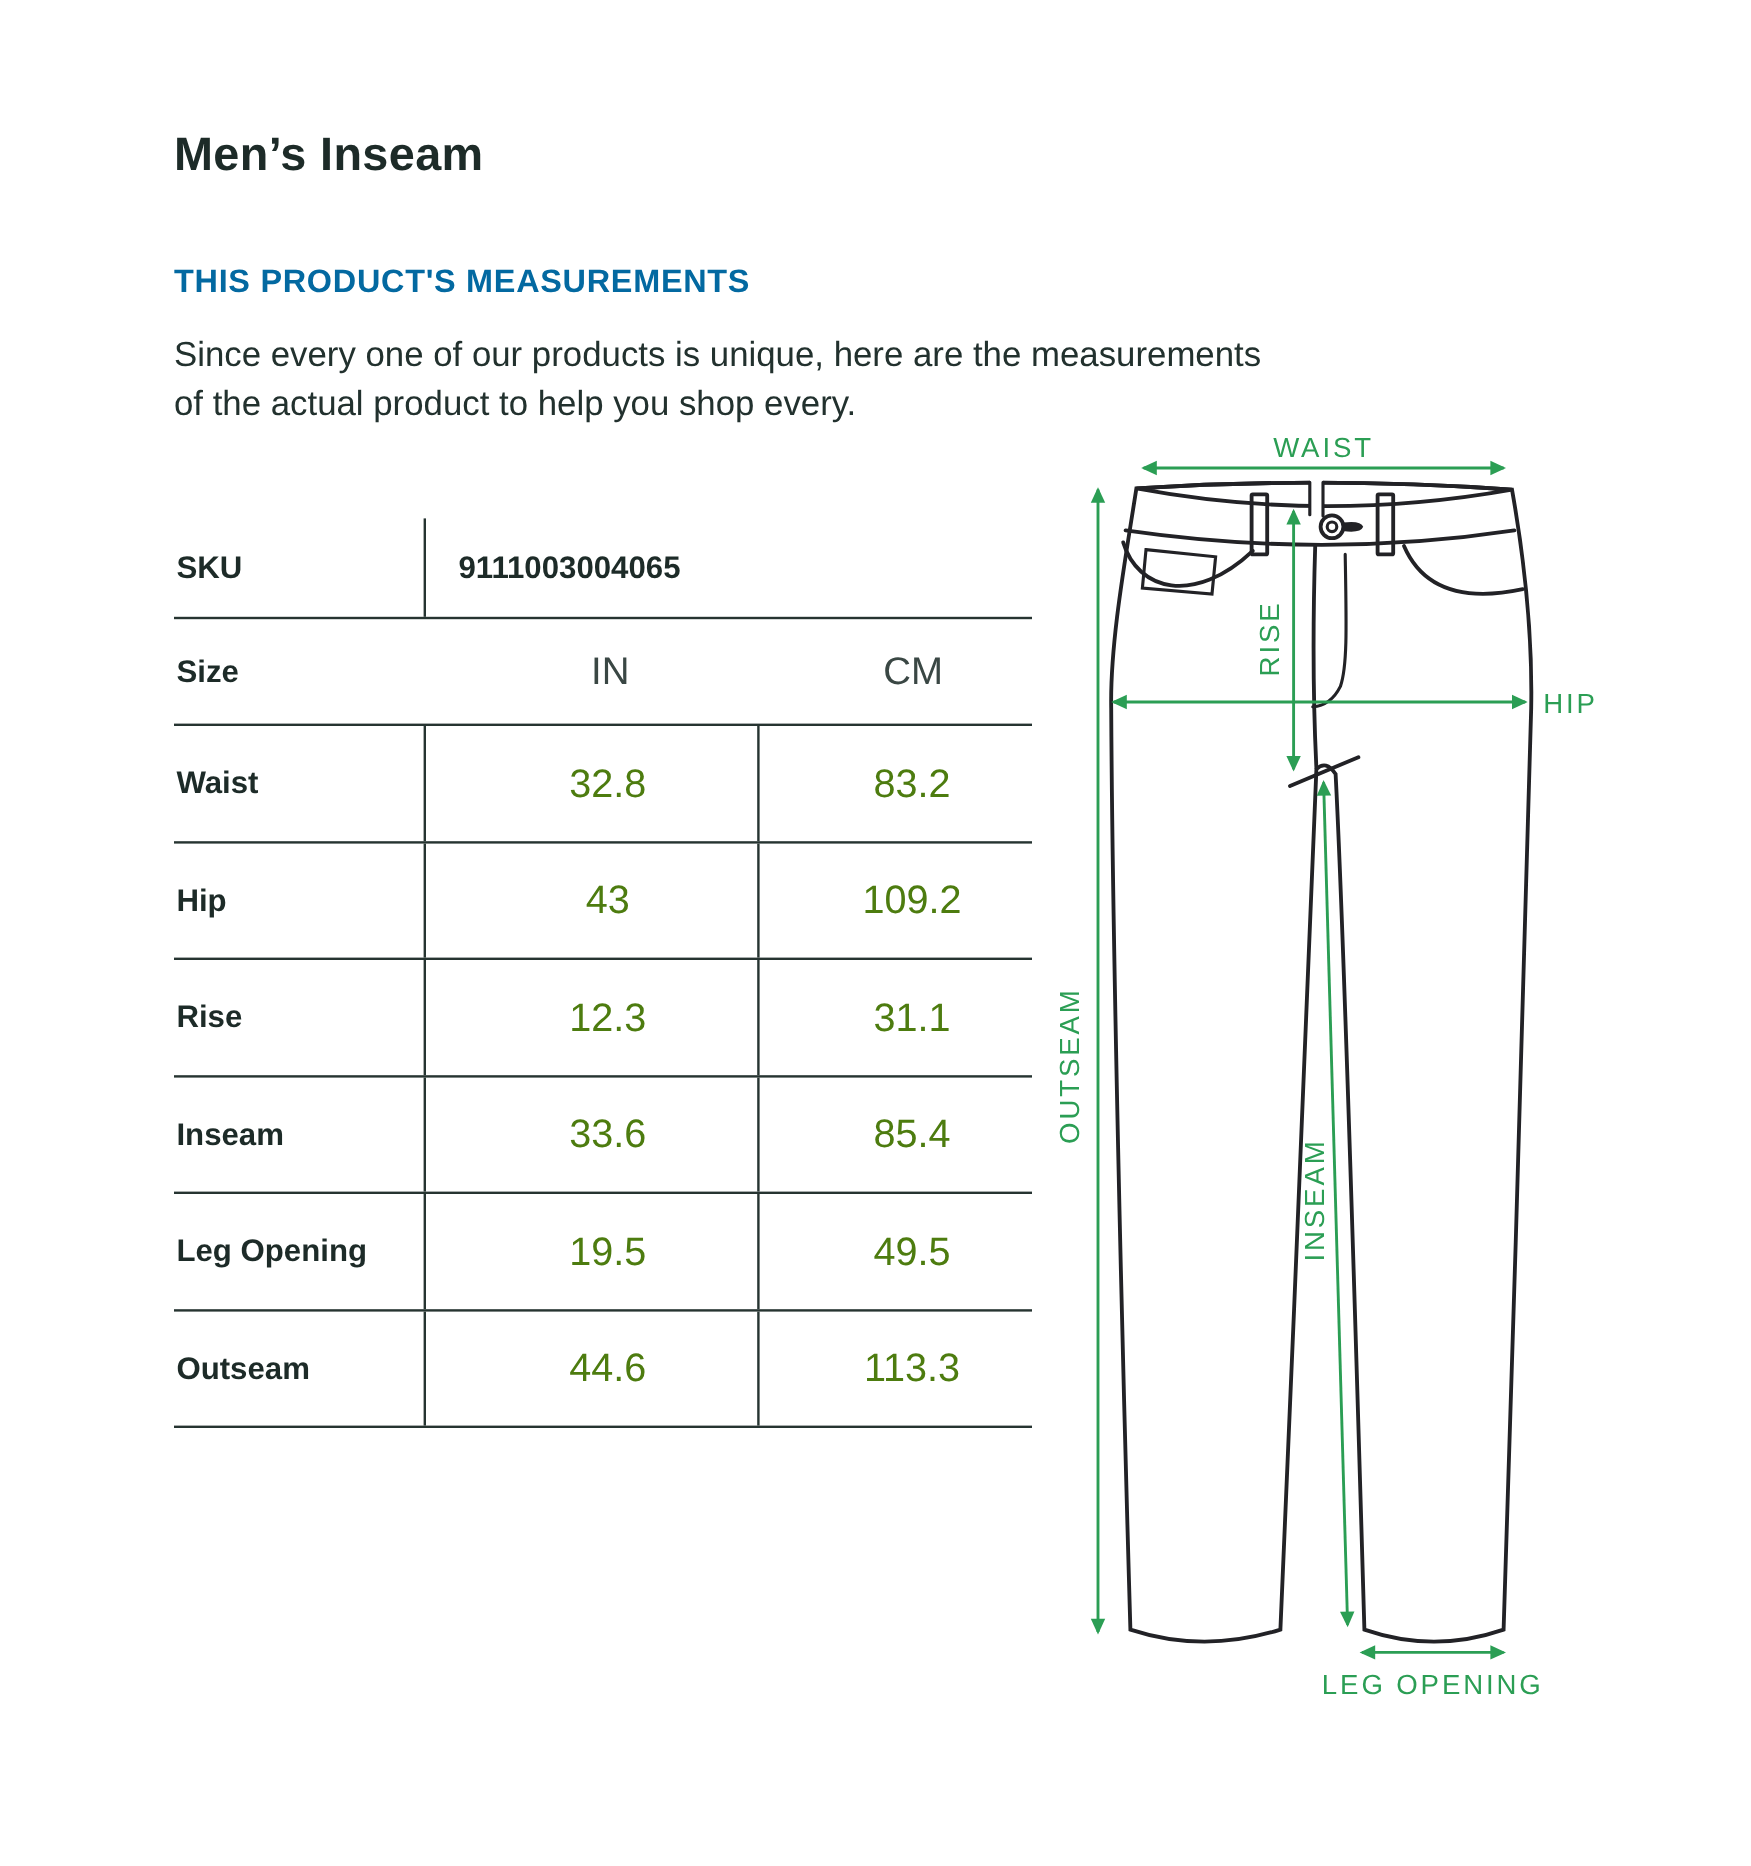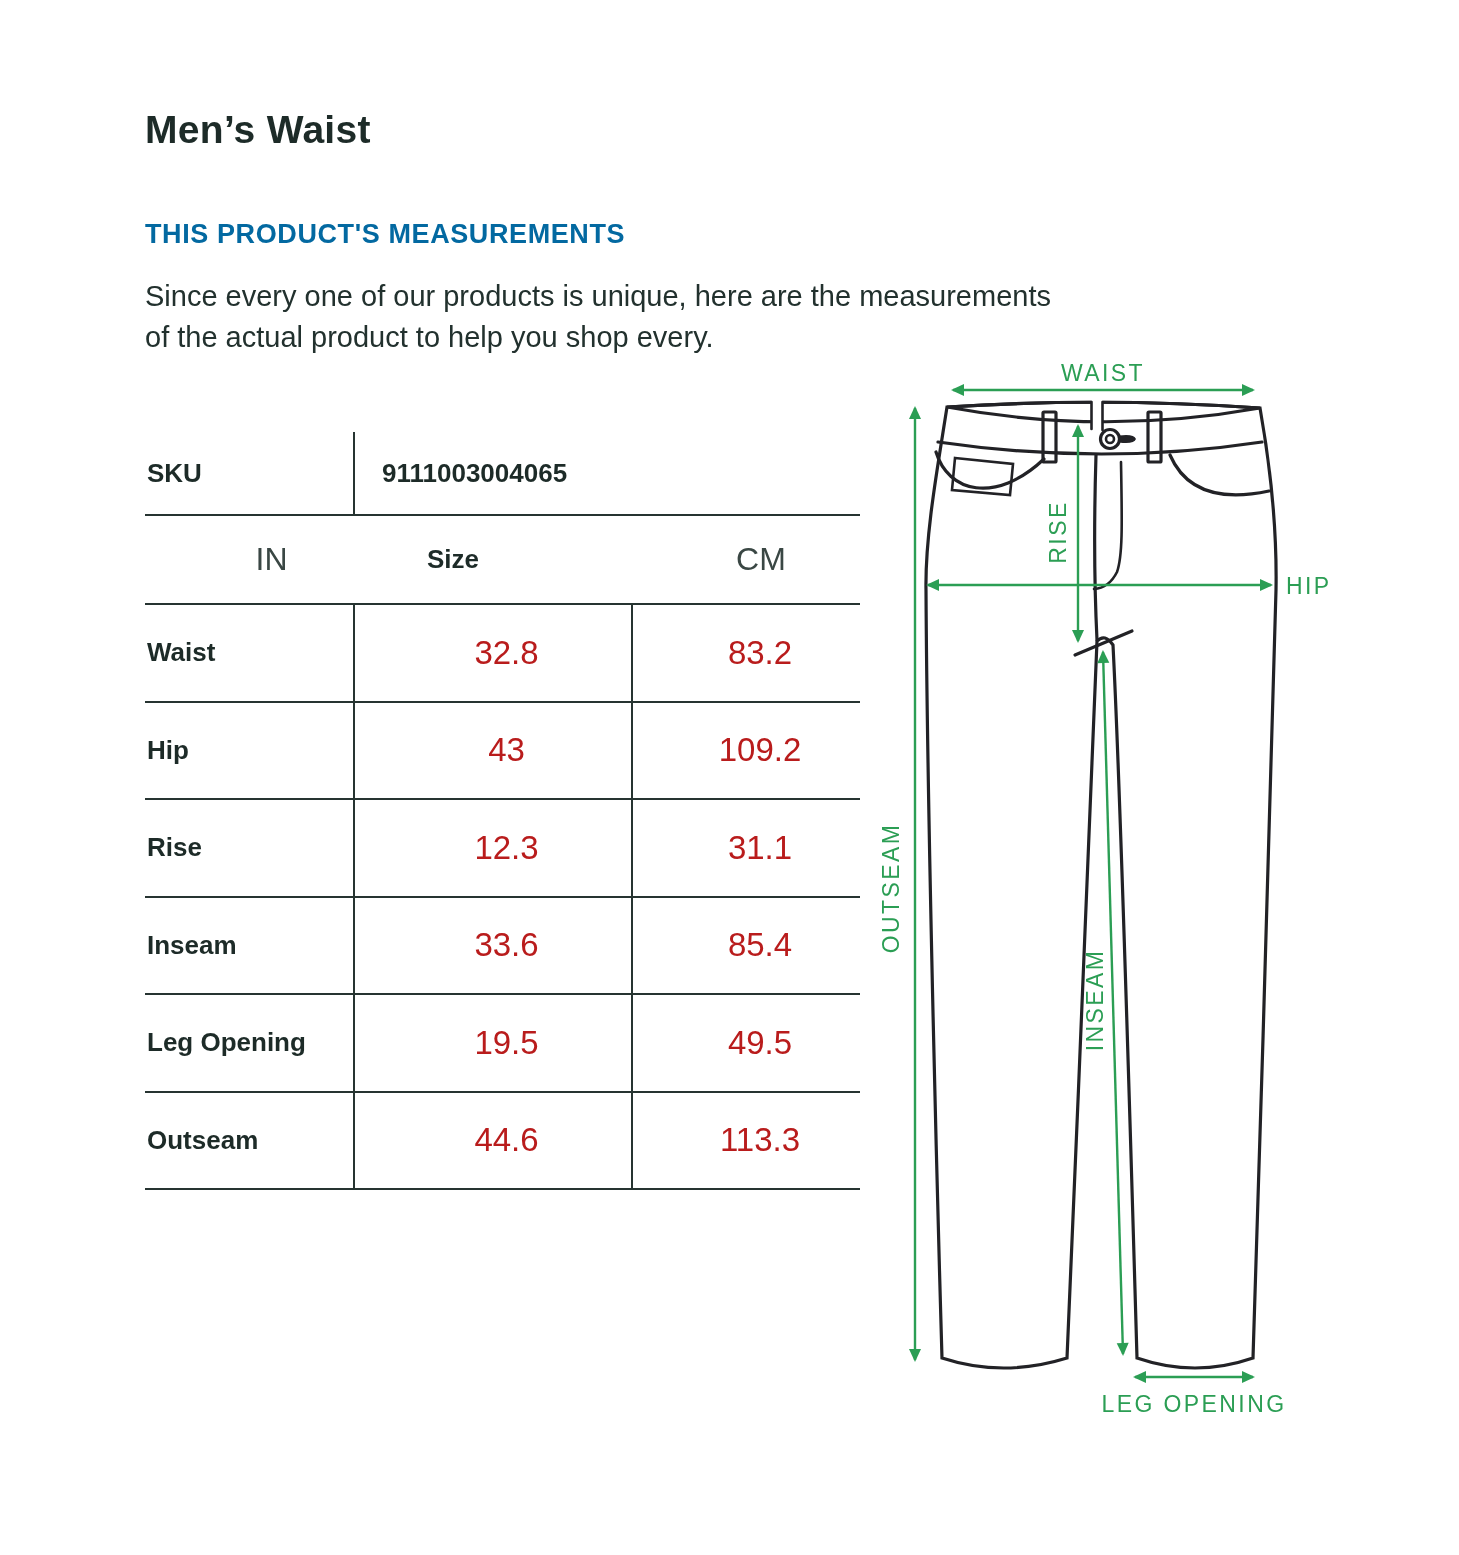--- a/index.html
+++ b/index.html
@@ -25,50 +25,50 @@
   .cell{box-sizing:border-box;display:flex;align-items:center;}
   .lbl{width:210px;font-weight:700;color:#1d2b28;padding-left:2px;}
   .sku-row{height:84px;}
   .sku-row .lbl{border-right:2px solid #263431;width:210px;}
   .sku-value{flex:1;font-weight:700;color:#1d2b28;}
   .size-row{height:89px;}
   .unit{width:253px;justify-content:center;font-size:32px;font-weight:400;color:#3a4744;}
   .unit-cm{flex:1;}
   .data-row{height:97.5px;}
   .data-row .lbl{border-right:2px solid #263431;}
-  .num{font-size:33px;font-weight:400;color:#b91c1c;justify-content:center;}
+  .num{font-size:33px;font-weight:400;color:#4d7c0f;justify-content:center;}
   .num.in{width:251px;border-right:2px solid #263431;}
   .num.cm{flex:1;}
   
   .diagram{position:absolute;left:860px;top:350px;width:599px;height:1110px;}
   .jeans-line{fill:none;stroke:#222226;stroke-width:3.2;stroke-linecap:round;}
   .jeans-thin{fill:none;stroke:#222226;stroke-width:2.6;stroke-linecap:round;}
   .measure{stroke:#2b9e54;stroke-width:2.4;fill:none;}
   .mlabel{
     fill:#2b9e54;font-family:"Liberation Sans", sans-serif;
     font-size:23px;font-weight:400;letter-spacing:2.4px;
   }
 </style>
 </head>
 <body>
 
 <div class="canvas">
 
-  <h1 class="page-title">Men’s Waist</h1>
+  <h1 class="page-title">Men’s Inseam</h1>
   <h2 class="section-heading">THIS PRODUCT'S MEASUREMENTS</h2>
   <p class="section-desc"><span>Since every one of our products is unique, here are the measurements</span><br><span>of the actual product to help you shop every.</span></p>
 
   <div class="m-table">
     <div class="row sku-row">
       <div class="cell lbl">SKU</div>
       <div class="cell sku-value">9111003004065</div>
     </div>
     <div class="row size-row">
+      <div class="cell lbl">Size</div>
       <div class="cell unit">IN</div>
-      <div class="cell lbl">Size</div>
       <div class="cell unit unit-cm">CM</div>
     </div>
     <div class="row data-row">
       <div class="cell lbl">Waist</div>
       <div class="cell num in">32.8</div>
       <div class="cell num cm">83.2</div>
     </div>
     <div class="row data-row">
       <div class="cell lbl">Hip</div>
       <div class="cell num in">43</div>

